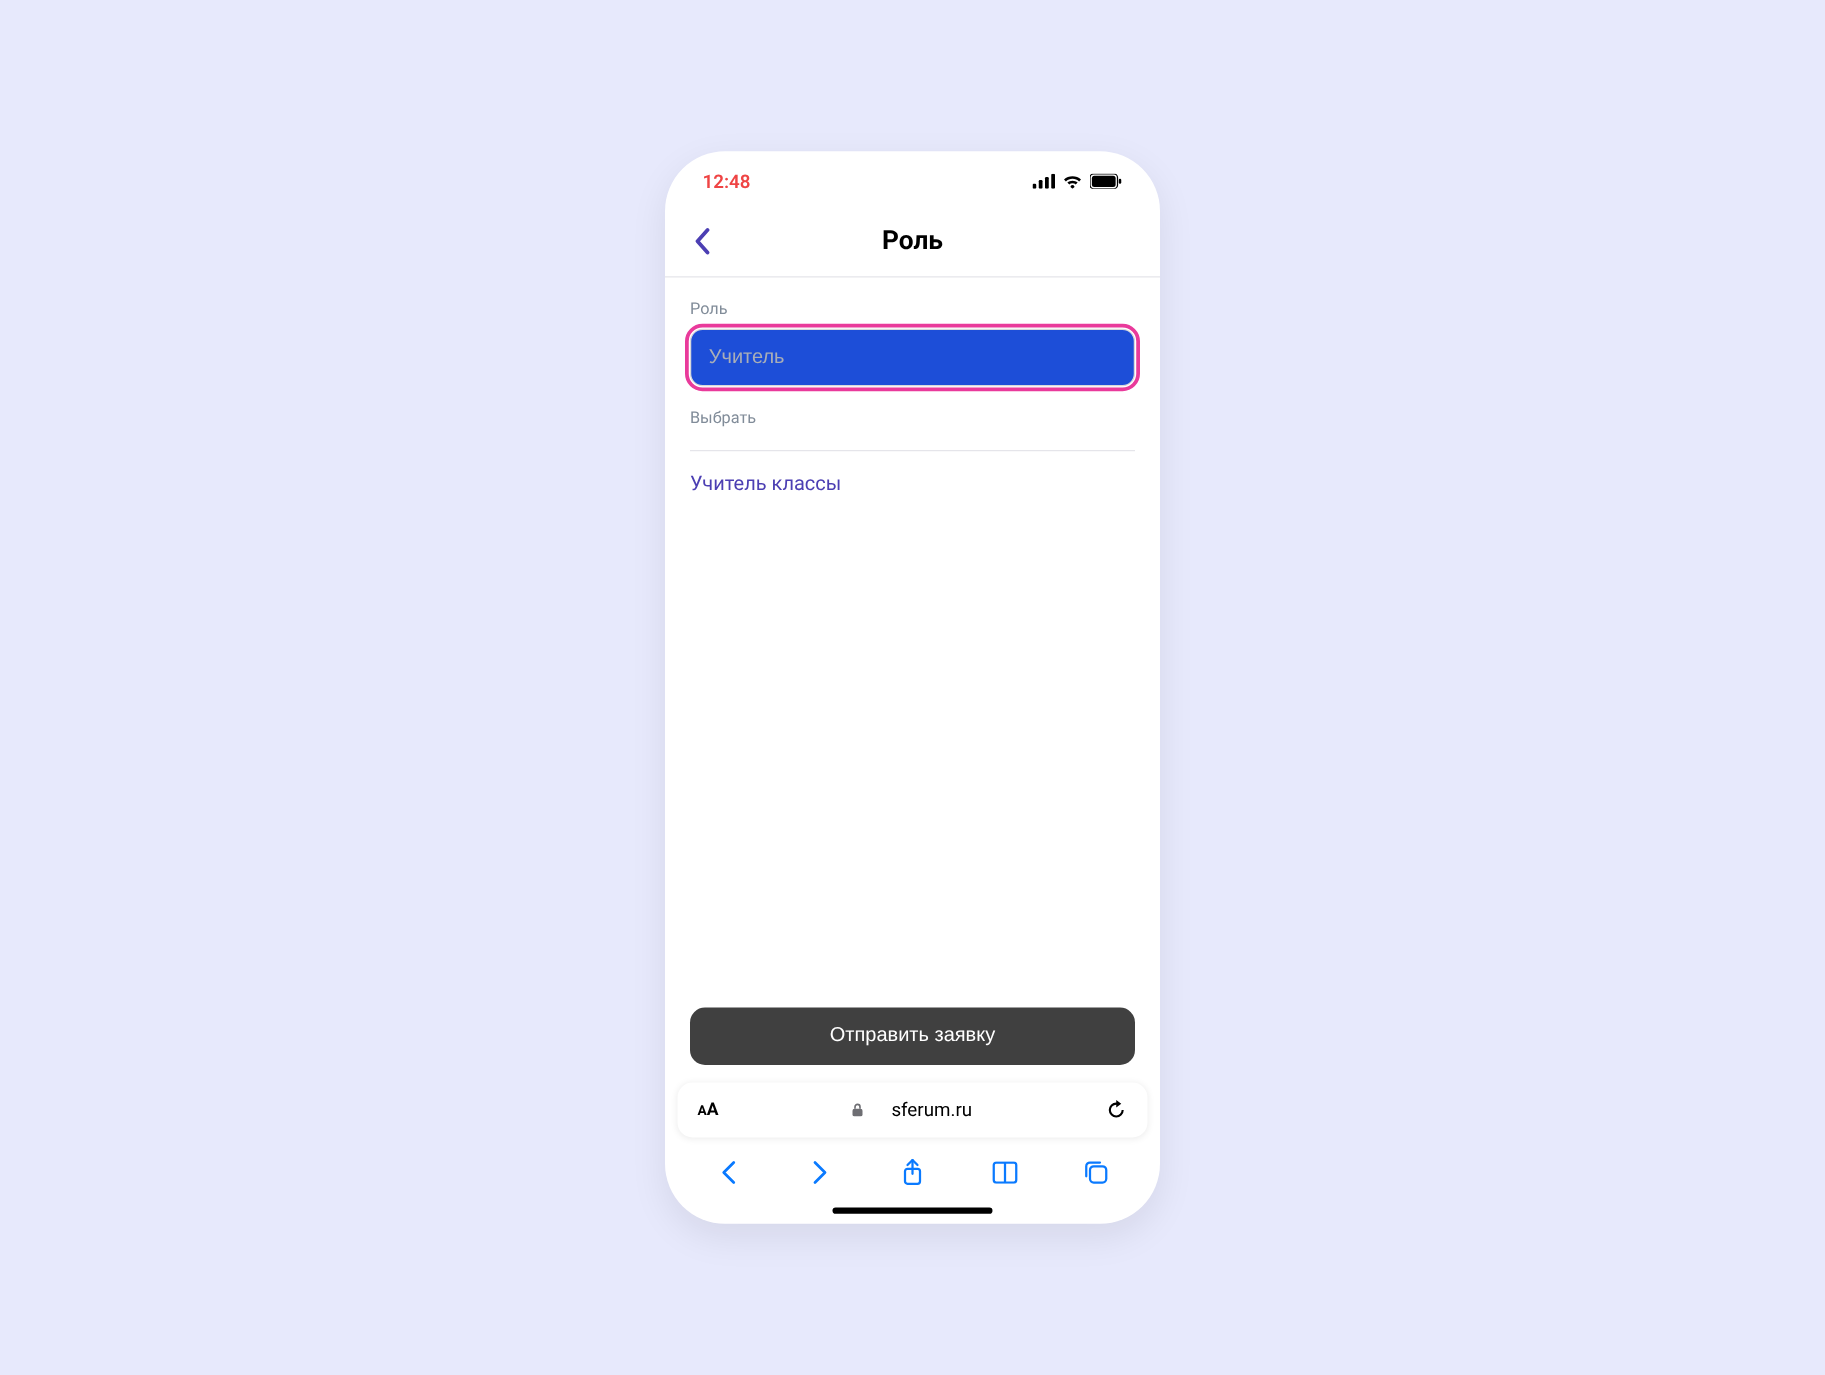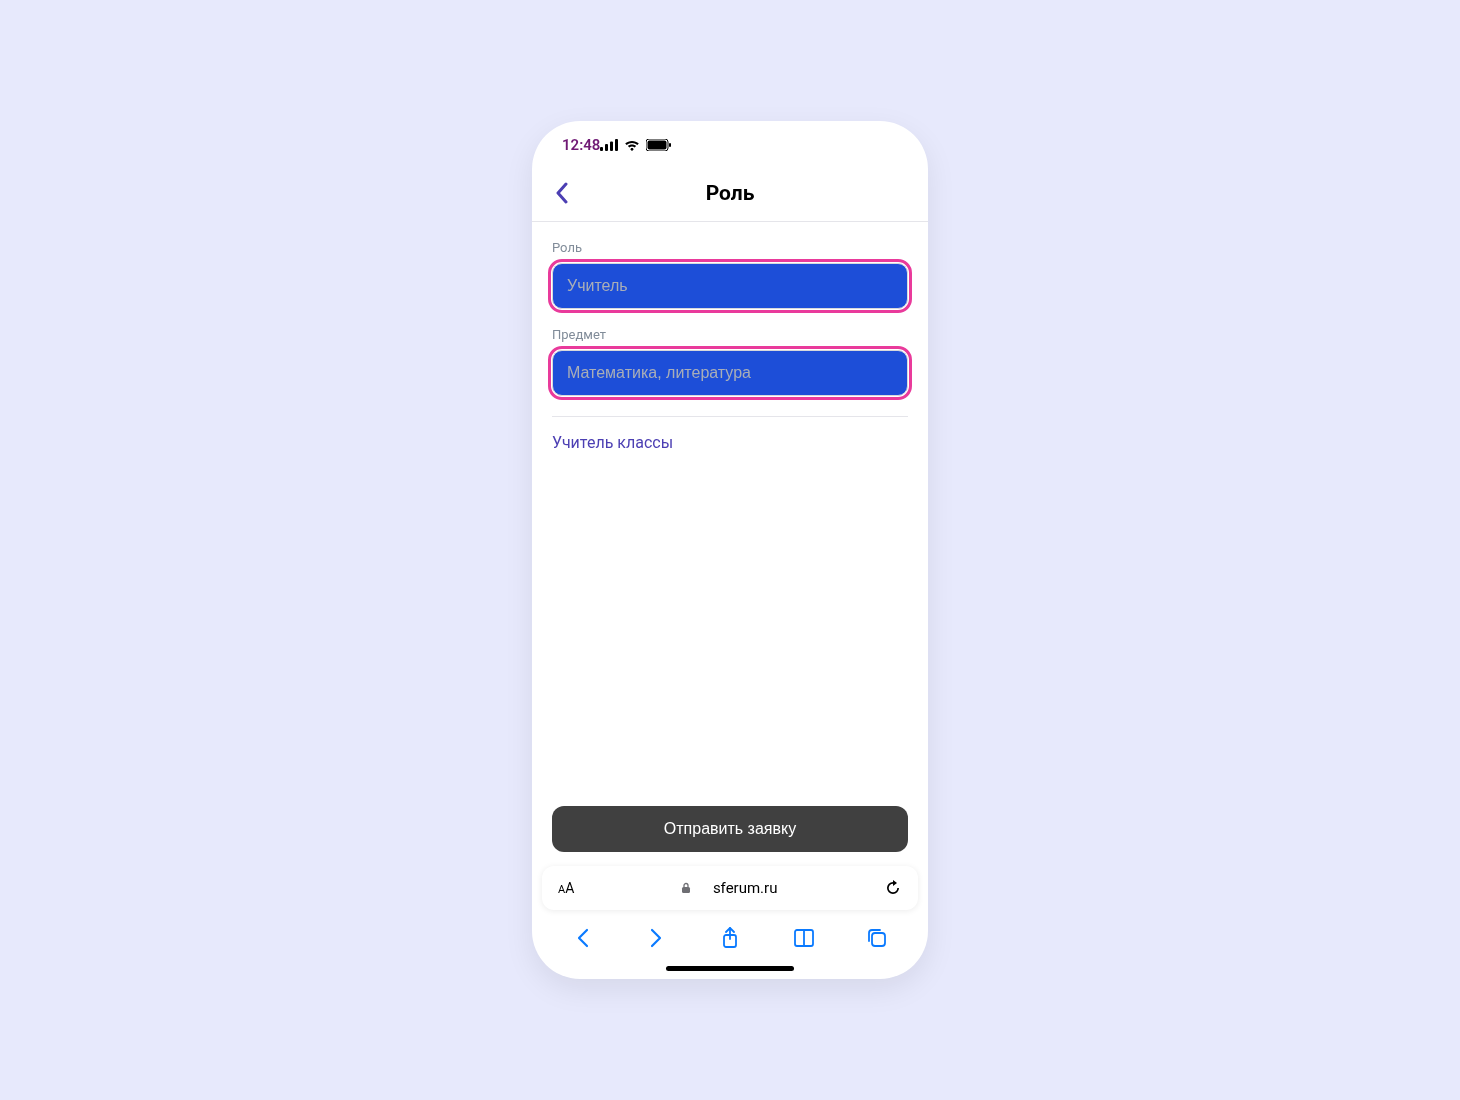--- a/index.html
+++ b/index.html
@@ -20,25 +20,25 @@
     box-shadow: 0 10px 30px rgba(0,0,0,0.08);
     display: flex;
     flex-direction: column;
     overflow: hidden;
     position: relative;
   }
   .status-bar {
     height: 48px;
     display: flex;
     align-items: center;
-    justify-content: flex-start;
+    justify-content: space-between;
     padding: 0 30px;
     font-size: 15px;
     font-weight: 600;
-    color: #701a75;
+    color: #ef4444;
   }
   .status-icons { display: flex; align-items: center; gap: 6px; }
   .nav-header {
     display: flex;
     align-items: center;
     padding: 10px 16px 14px;
     border-bottom: 0.5px solid #E5E5EA;
     position: relative;
   }
   .back-chevron {
@@ -124,21 +124,21 @@
     margin: 0 10px 4px;
     height: 44px;
     background: #fff;
     border-radius: 12px;
     box-shadow: 0 1px 6px rgba(0,0,0,0.08);
     display: flex;
     align-items: center;
     justify-content: space-between;
     padding: 0 16px;
   }
-  .aa { font-size: 14px; font-weight: 400; }
+  .aa { font-size: 14px; font-weight: 700; }
   .aa .small { font-size: 11px; }
   .url-area { display:flex; align-items:center; gap:22px; font-size:15px; color:#000;}
   .reload { font-size: 18px; }
   .toolbar {
     height: 48px;
     display: flex;
     align-items: center;
     justify-content: space-around;
     padding: 0 14px;
   }
@@ -192,25 +192,21 @@
   </div>
 
   <div class="content">
 
     <div class="field-label">Роль</div>
     <div class="input-wrap">
       <input class="input-field" placeholder="Учитель" style="">
       <div class="highlight"></div>
     </div>
 
-    <div class="field-label">Предмет</div>
-    <div class="input-wrap" style="margin-bottom:10px">
-      <input class="input-field" placeholder="Математика, литература" style="">
-      <div class="highlight"></div>
-    </div>
+    <div class="field-label">Выбрать</div>
 
 
     <div class="sep"></div>
 
     <div class="link-btn">Учитель классы</div>
 
     <div class="spacer"></div>
 
     <button class="submit-btn">Отправить заявку</button>
   </div>

